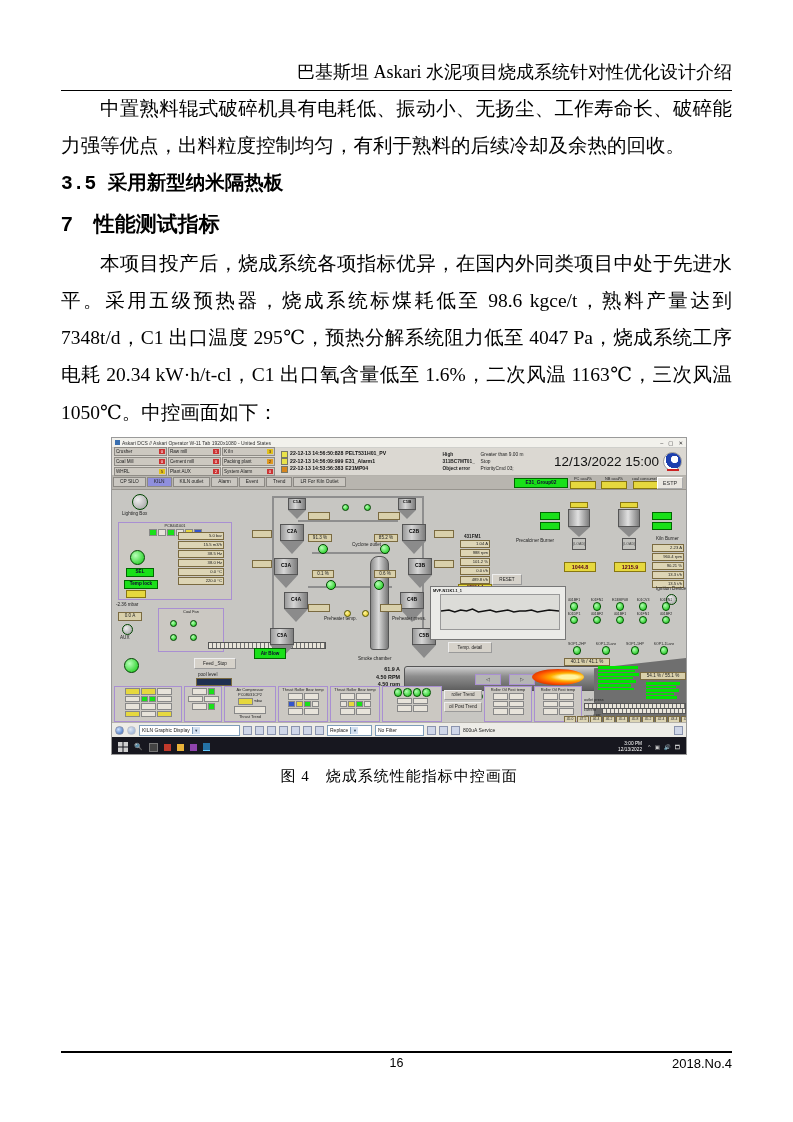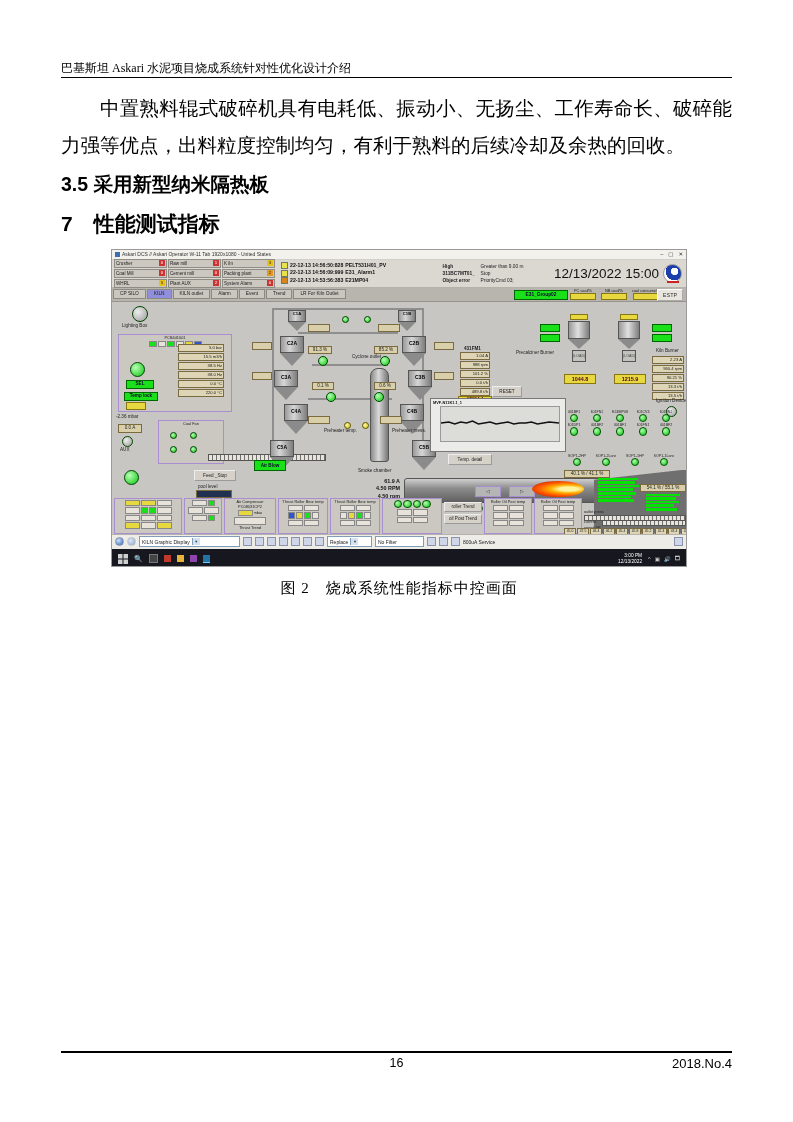--- a/index.html
+++ b/index.html
@@ -1,24 +1,24 @@
 <!DOCTYPE html>
 <html><head>
 <meta charset="utf-8">
 <style>
   html,body{margin:0;padding:0;background:#888;}
   .page{position:relative;width:793px;height:1122px;background:#fff;margin:0 auto;
         font-family:"Liberation Serif","DejaVu Serif",serif;color:#000;overflow:hidden;}
   
-  .doc-header{position:absolute;left:61px;top:60px;width:671px;text-align:left;
-              font-size:12px;border-bottom:1.5px solid #000;}
+  .doc-header{position:absolute;left:61px;top:60px;width:671px;text-align:right;
+              font-size:18px;padding-bottom:6px;border-bottom:1.5px solid #000;}
   .content{position:absolute;left:61px;top:90px;width:671px;}
   .content p{margin:0;font-size:19.5px;line-height:37.3px;text-align:justify;}
   .indent{text-indent:2em;}
-  h2.sub{margin:2px 0 1px;font-size:19.5px;line-height:34px;font-family:Liberation Sans, sans-serif;}
+  h2.sub{margin:2px 0 1px;font-size:19.5px;line-height:34px;font-family:Liberation Mono, monospace;}
   h1.main{margin:4px 0 2px;font-size:21px;line-height:38px;font-family:"Liberation Sans","DejaVu Sans",sans-serif;}
   figure{margin:6px 0 0 50px;padding:0;width:576px;}
   figcaption{text-align:center;font-size:15px;margin-top:12px;letter-spacing:1px;}
   .doc-footer{position:absolute;left:61px;top:1051px;width:671px;border-top:2.5px solid #000;}
   .pageno{display:block;text-align:center;font-size:12.5px;margin-top:3px;font-family:"Liberation Sans",sans-serif;}
   .issue{position:absolute;right:0;top:3px;font-size:13px;font-family:"Liberation Sans",sans-serif;}
 
   
   .scada{position:relative;width:574px;height:316px;border:1px solid #9a9a9a;background:#c7c6c2;
          font-family:"Liberation Sans","DejaVu Sans",sans-serif;overflow:hidden;}
@@ -137,20 +137,21 @@
 <body>
 
 <div class="page">
 
   <div class="doc-header">巴基斯坦 Askari 水泥项目烧成系统针对性优化设计介绍</div>
 
   <div class="content">
     <p class="indent">中置熟料辊式破碎机具有电耗低、振动小、无扬尘、工作寿命长、破碎能力强等优点，出料粒度控制均匀，有利于熟料的后续冷却及余热的回收。</p>
     <h2 class="sub">3.5 采用新型纳米隔热板</h2>
     <h1 class="main">7　性能测试指标</h1>
+    <p class="indent">本项目投产后，烧成系统各项指标优异，在国内外同类项目中处于先进水平。采用五级预热器，烧成系统标煤耗低至 98.6 kgce/t，熟料产量达到 7348t/d，C1 出口温度 295℃，预热分解系统阻力低至 4047 Pa，烧成系统工序电耗 20.34 kW·h/t-cl，C1 出口氧含量低至 1.6%，二次风温 1163℃，三次风温 1050℃。中控画面如下：</p>
 
     <figure>
       <div class="scada">
 
         <div class="sc-titlebar">
           <span class="t-ico"></span>
           <span class="sc-title">Askari DCS // Askari Operator W-11 Tab 1920x1080 - United States</span>
           <span class="wctl">
             <span>–</span>
             <span>▢</span>
@@ -757,21 +758,21 @@
           </div>
           <div class="tb-tray">
             <span>^</span>
             <span>▣</span>
             <span>🔊</span>
             <span>🗖</span>
           </div>
         </div>
 
       </div>
-      <figcaption>图 2　烧成系统性能指标中控画面</figcaption>
+      <figcaption>图 4　烧成系统性能指标中控画面</figcaption>
     </figure>
   </div>
 
   <div class="doc-footer">
     <span class="pageno">16</span>
     <span class="issue">2018.No.4</span>
   </div>
 
 </div>
 

